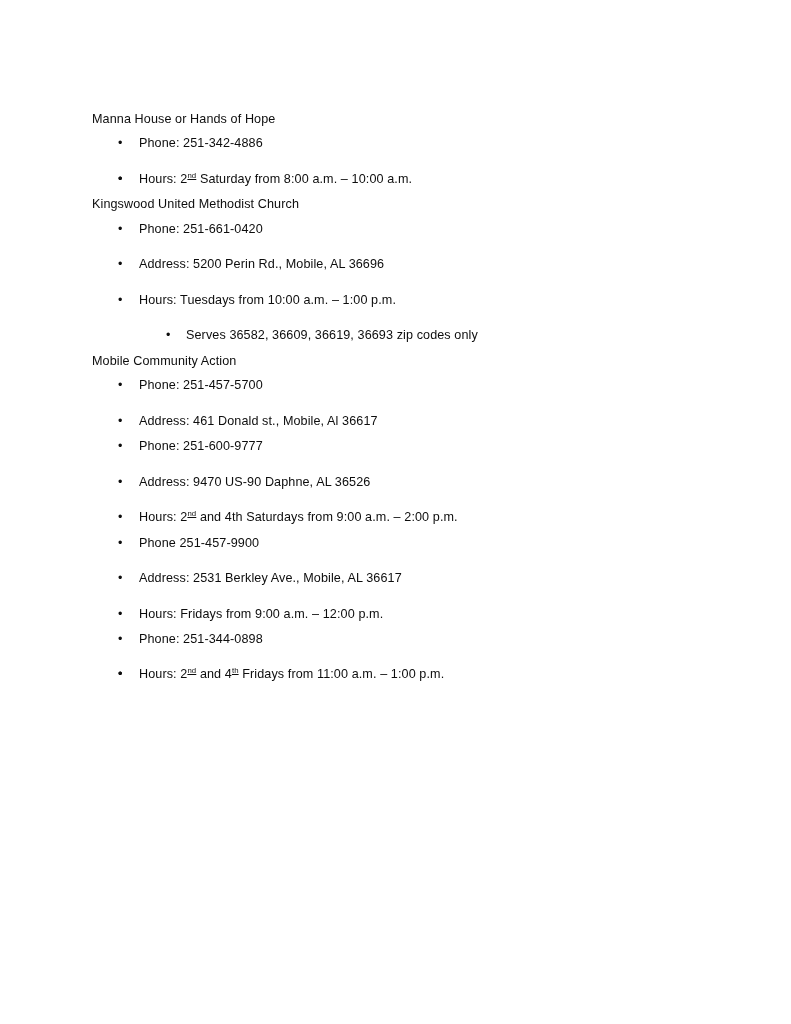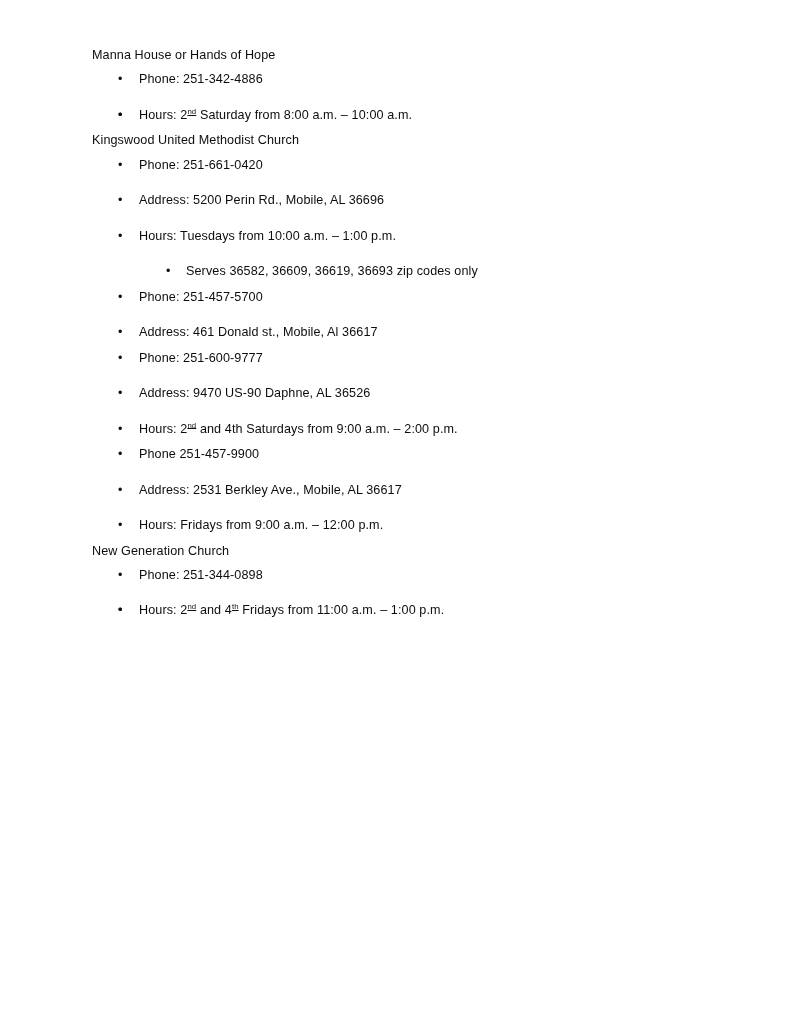--- a/index.html
+++ b/index.html
@@ -13,21 +13,21 @@
     font-family: "Liberation Sans", sans-serif;
     color: #0d0d0d;
     -webkit-font-smoothing: antialiased;
   }
   .page {
     position: relative;
     width: 791px;
     height: 1024px;
     background: #ffffff;
     box-sizing: border-box;
-    padding: 48px 70px 0 92px;
+    padding: 112px 70px 0 92px;
     overflow: hidden;
   }
   .doc-body {
     font-size: 12.6px;
     line-height: 1;
   }
   .org-block {
     margin: 0;
   }
   .org-heading {
@@ -109,41 +109,41 @@
         <p class="org-heading">Kingswood United Methodist Church</p>
         <ul class="bullets">
           <li class="bullet-item"><span class="bullet-mark">•</span><span class="bullet-text">Phone: 251-661-0420</span></li>
           <li class="bullet-item"><span class="bullet-mark">•</span><span class="bullet-text">Address: 5200 Perin Rd., Mobile, AL 36696</span></li>
           <li class="bullet-item"><span class="bullet-mark">•</span><span class="bullet-text">Hours: Tuesdays from 10:00 a.m. – 1:00 p.m.</span><ul class="subbullets">
               <li class="subbullet-item"><span class="bullet-mark">•</span><span class="bullet-text">Serves 36582, 36609, 36619, 36693 zip codes only</span></li>
             </ul></li>
         </ul>
       </div>
       <div class="org-block">
+        <p class="org-heading">Mobile Community Action</p>
         <ul class="bullets">
           <li class="bullet-item"><span class="bullet-mark">•</span><span class="bullet-text">Phone: 251-457-5700</span></li>
           <li class="bullet-item"><span class="bullet-mark">•</span><span class="bullet-text">Address: 461 Donald st., Mobile, Al 36617</span></li>
         </ul>
       </div>
       <div class="org-block">
         <ul class="bullets">
           <li class="bullet-item"><span class="bullet-mark">•</span><span class="bullet-text">Phone: 251-600-9777</span></li>
           <li class="bullet-item"><span class="bullet-mark">•</span><span class="bullet-text">Address: 9470 US-90 Daphne, AL 36526</span></li>
           <li class="bullet-item"><span class="bullet-mark">•</span><span class="bullet-text">Hours: 2<sup class="ord">nd</sup> and 4th Saturdays from 9:00 a.m. – 2:00 p.m.</span></li>
         </ul>
       </div>
       <div class="org-block">
         <ul class="bullets">
           <li class="bullet-item"><span class="bullet-mark">•</span><span class="bullet-text">Phone 251-457-9900</span></li>
           <li class="bullet-item"><span class="bullet-mark">•</span><span class="bullet-text">Address: 2531 Berkley Ave., Mobile, AL 36617</span></li>
           <li class="bullet-item"><span class="bullet-mark">•</span><span class="bullet-text">Hours: Fridays from 9:00 a.m. – 12:00 p.m.</span></li>
         </ul>
       </div>
       <div class="org-block">
-        <p class="org-heading">New Generation Church</p>
         <ul class="bullets">
           <li class="bullet-item"><span class="bullet-mark">•</span><span class="bullet-text">Phone: 251-344-0898</span></li>
           <li class="bullet-item"><span class="bullet-mark">•</span></li>
           <li class="bullet-item"><span class="bullet-mark">•</span><span class="bullet-text">Hours: 2<sup class="ord">nd</sup> and 4<sup class="ord">th</sup> Fridays from 11:00 a.m. – 1:00 p.m.</span></li>
         </ul>
       </div>
     </div>
 </div>
 
 </body></html>

